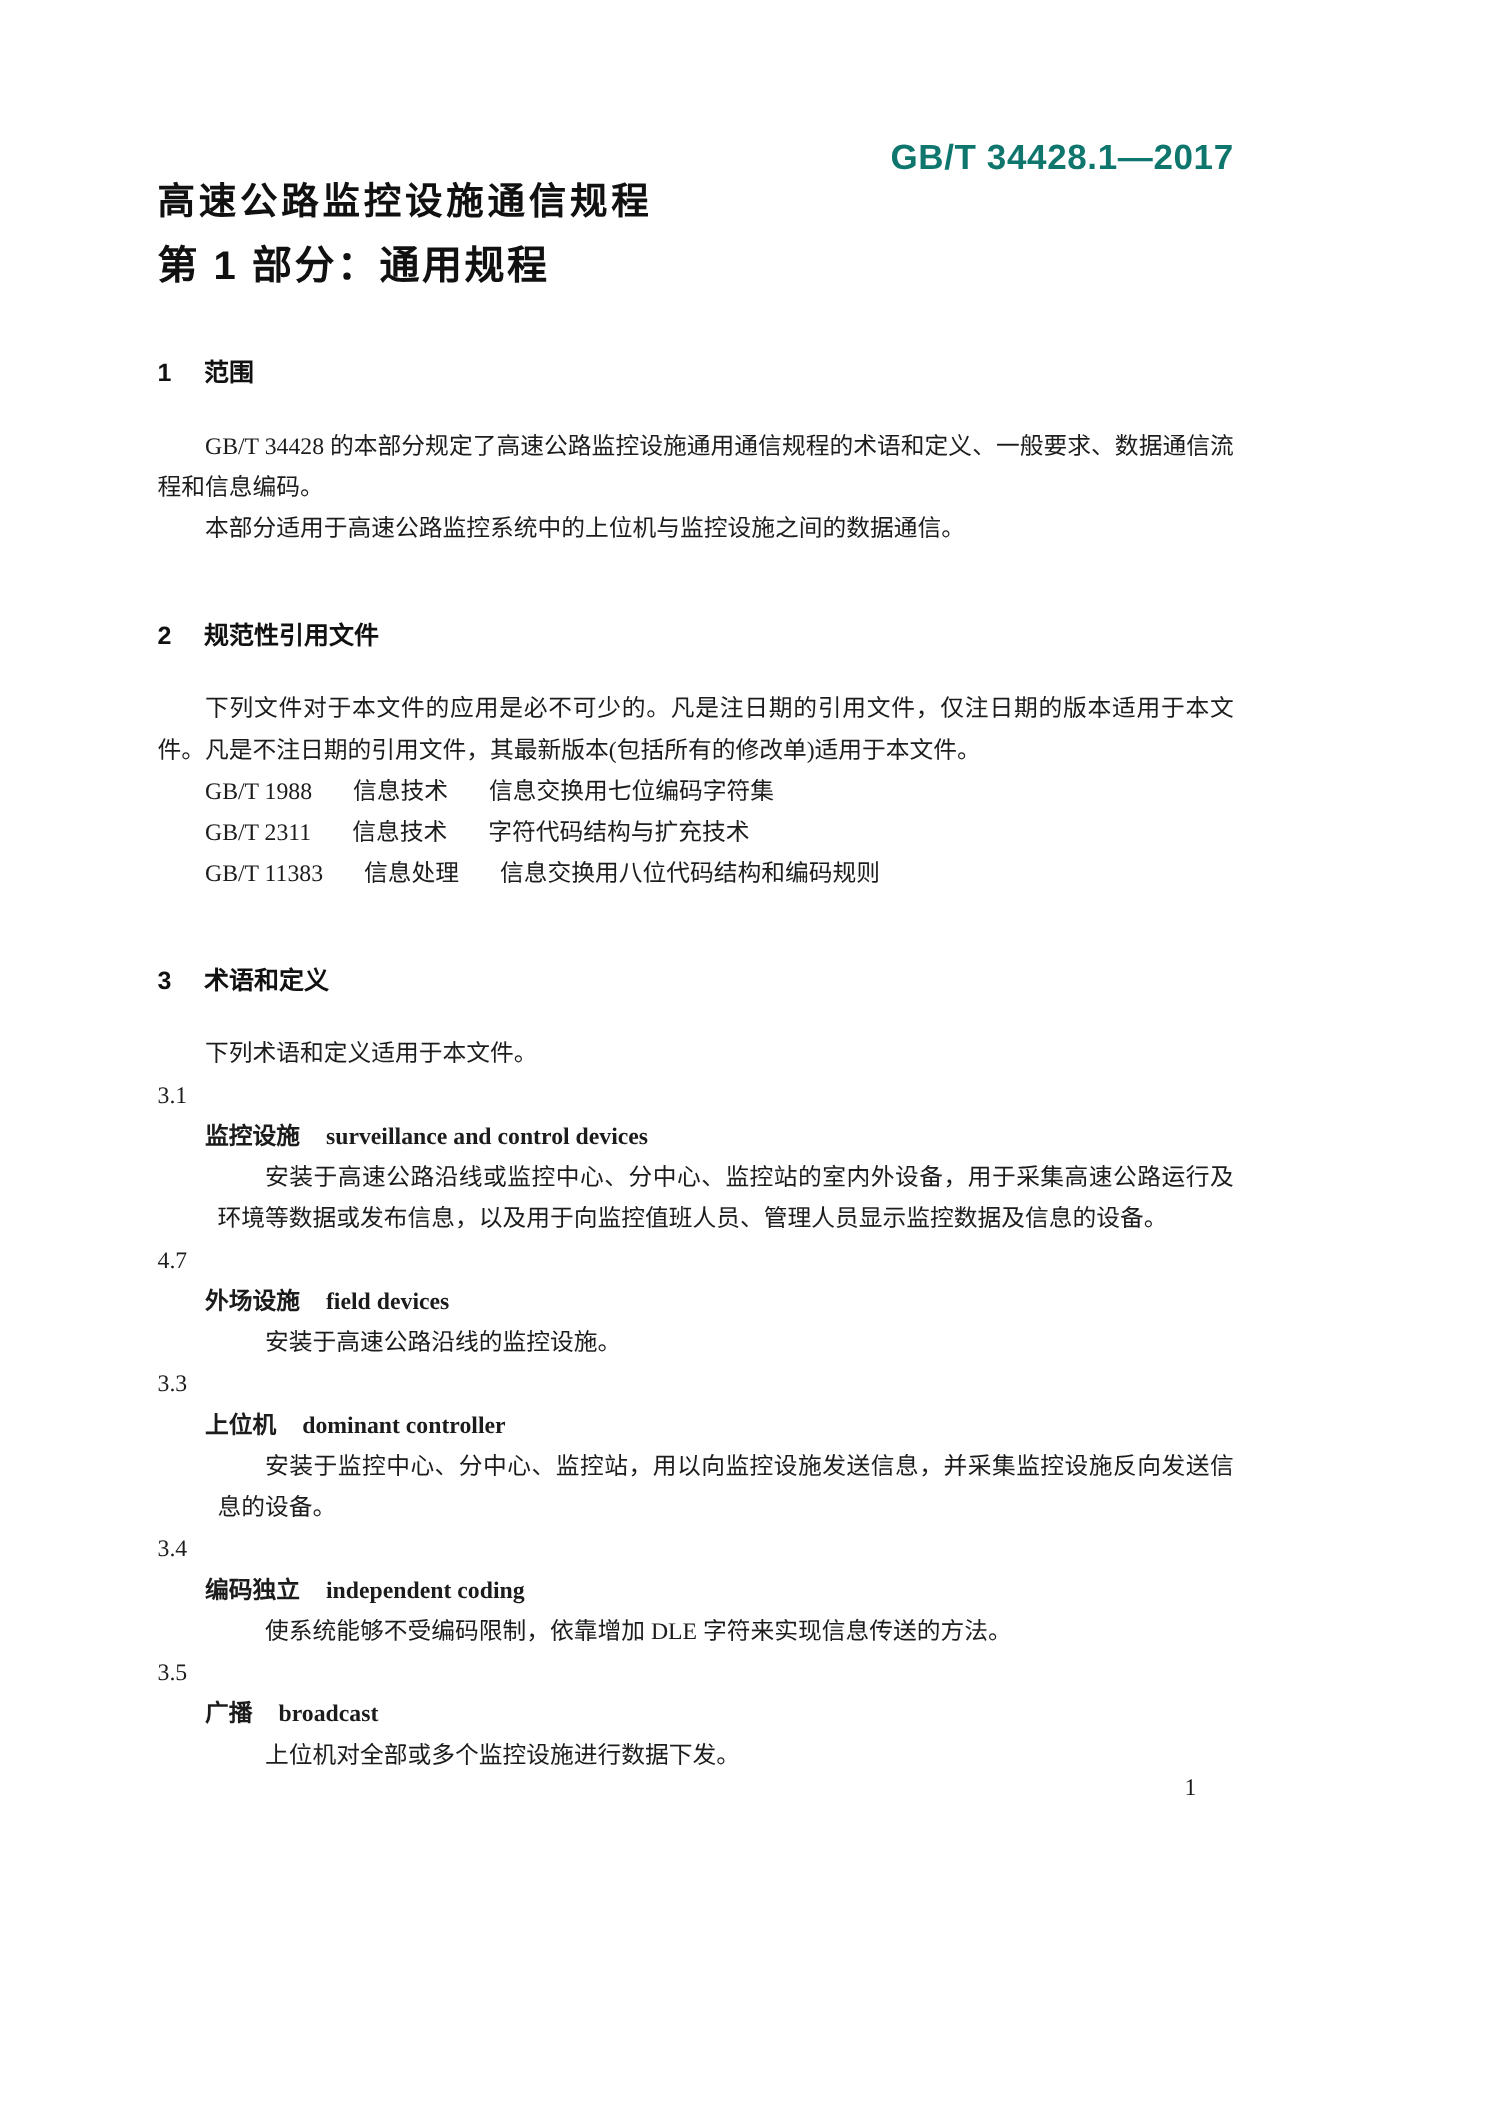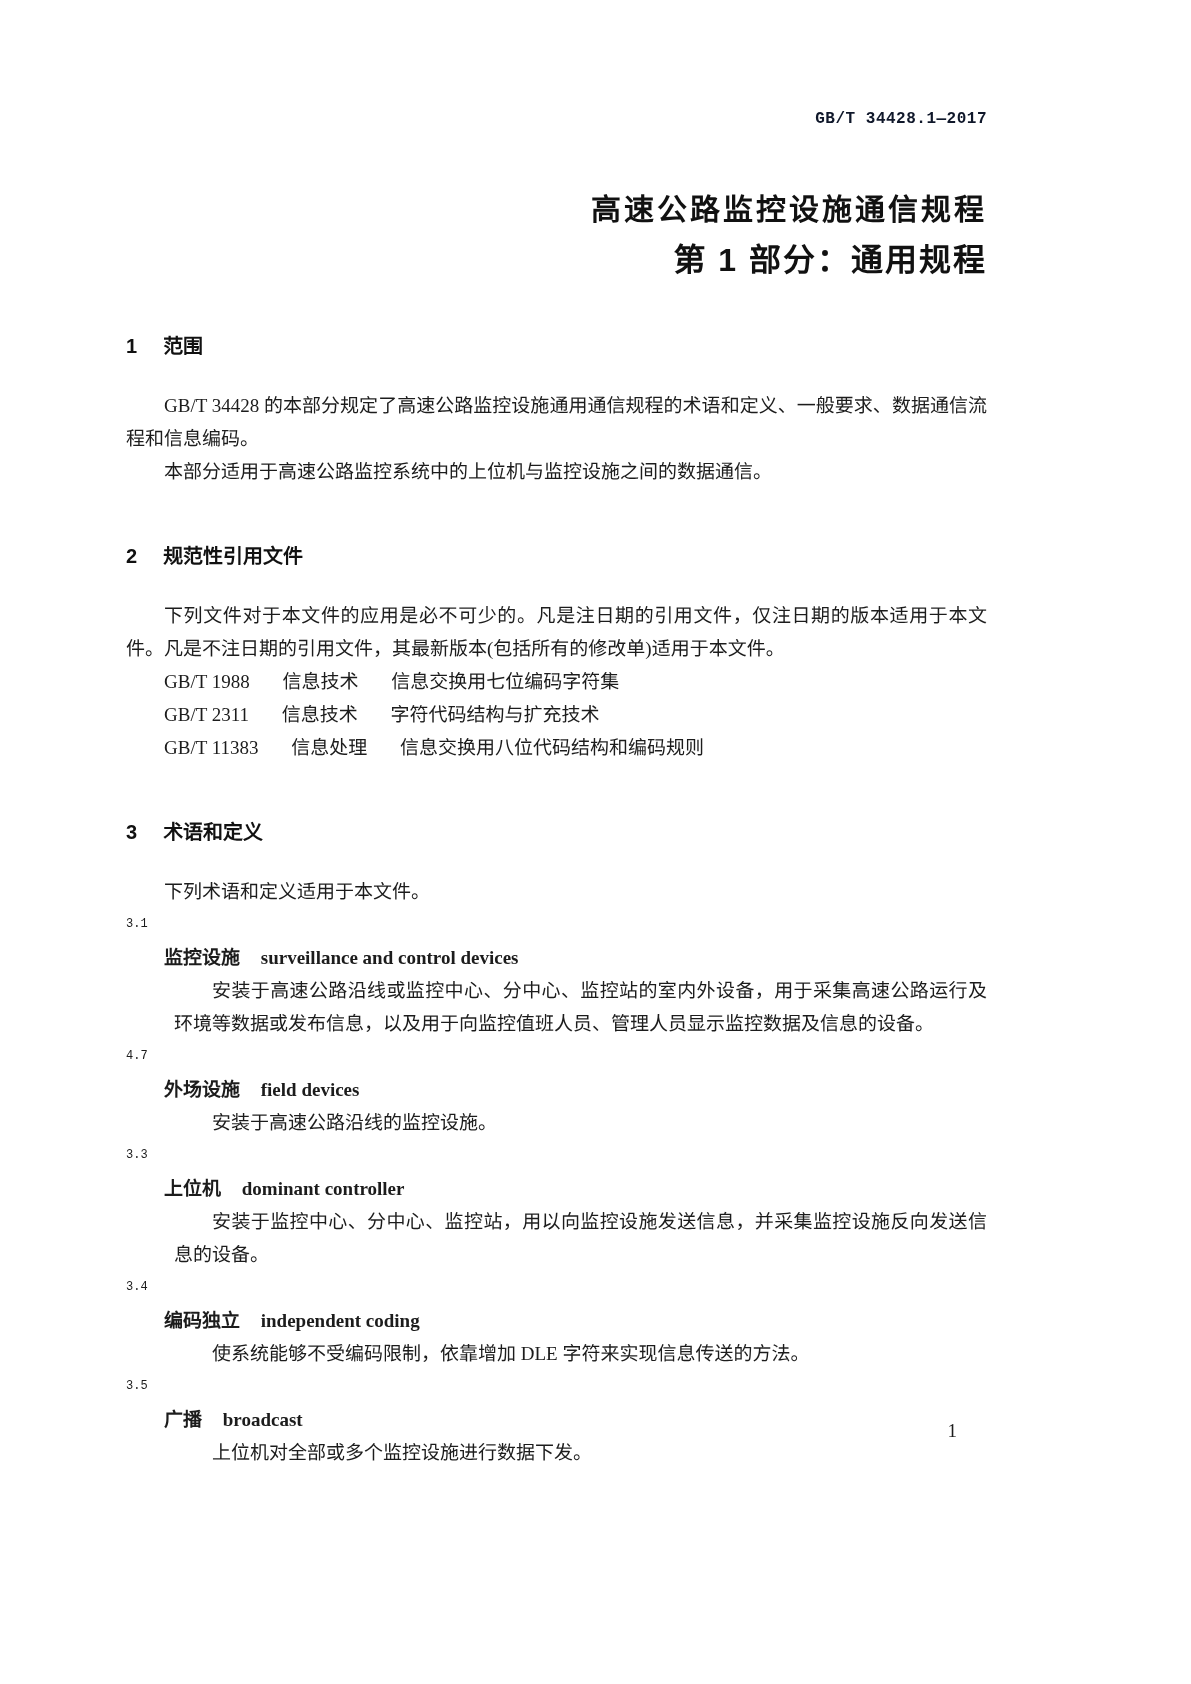--- a/index.html
+++ b/index.html
@@ -12,29 +12,28 @@
     background: #ffffff;
     color: #1c1c1c;
     font-family: "Liberation Serif", "DejaVu Serif", serif;
     overflow: hidden;
   }
   .content {
     padding: 110px 204px 0 126px;
   }
   .doc-ref {
     text-align: right;
-    font-family: Liberation Mono, monospace;
+    font-family: Liberation Sans, sans-serif;
     font-weight: bold;
-    font-size: 16px;
+    font-size: 28px;
     letter-spacing: 0.5px;
-    color: #0f172a;
+    color: #0f766e;
   }
   .title-block {
-    margin-top: 62px;
-    text-align: right;
+    text-align: left;
     font-family: "Liberation Sans", "DejaVu Sans", sans-serif;
     font-weight: bold;
     color: #111111;
   }
   .title-line1 { font-size: 30px; letter-spacing: 3px; line-height: 40px; }
   .title-line2 { font-size: 32px; letter-spacing: 2px; line-height: 36px; margin-top: 12px; }
 
   .sec-heading {
     margin-top: 52px;
     margin-bottom: 30px;
@@ -58,23 +57,22 @@
   .ref {
     font-size: 19px;
     line-height: 33px;
     padding-left: 38px;
   }
   .ref-code { margin-right: 28px; }
   .ref-cat  { margin-right: 28px; }
 
   .term { line-height: 33px; }
   .term-num {
-    font-size: 12px;
+    font-size: 19px;
     line-height: 33px;
-    font-family: Liberation Mono, monospace;
   }
   .term-name {
     padding-left: 38px;
     font-size: 19px;
     line-height: 33px;
     font-weight: bold;
   }
   .term-zh {
     font-family: Liberation Serif, serif;
     margin-right: 16px;

